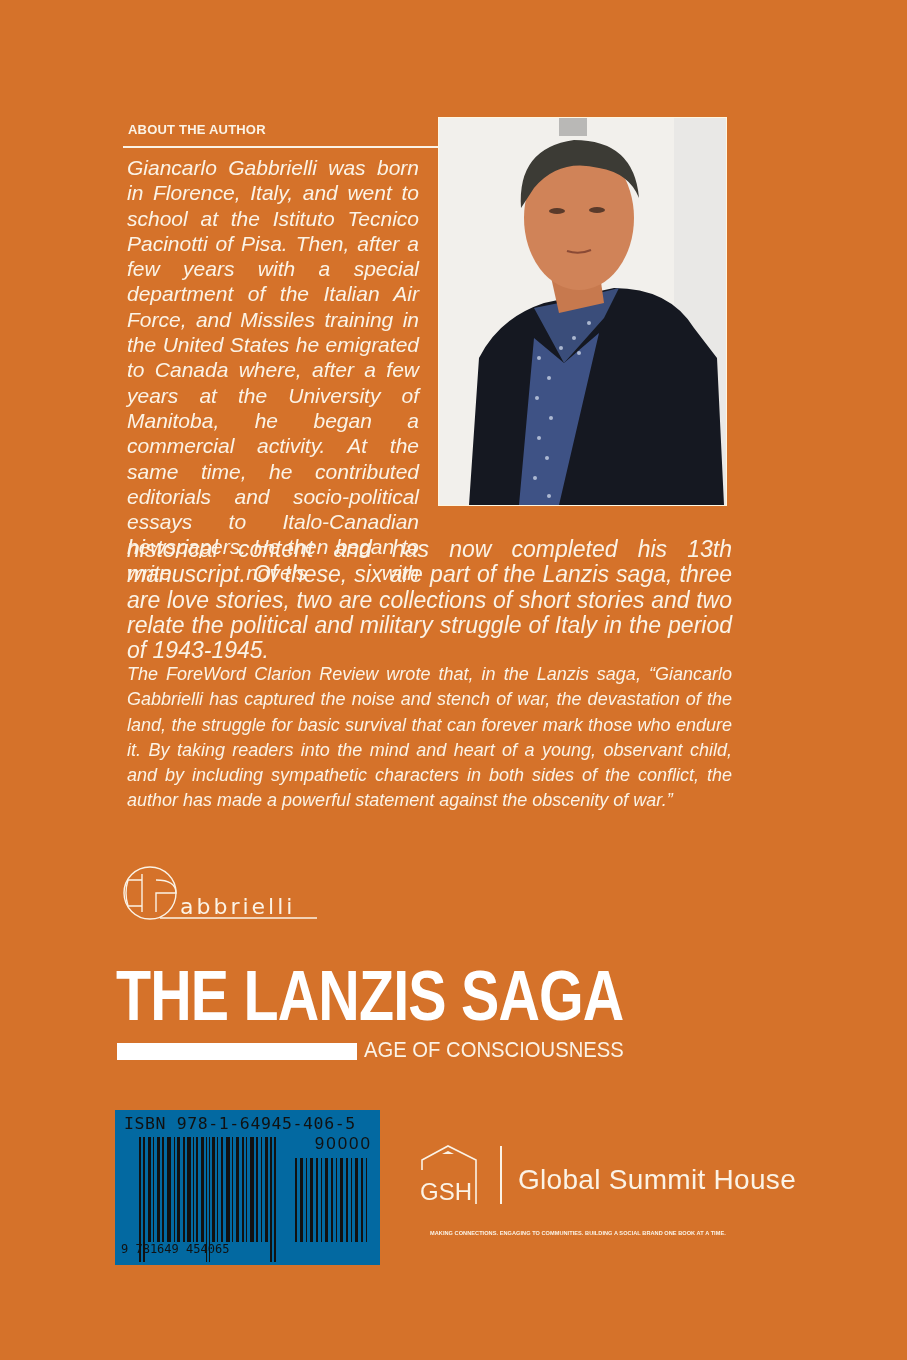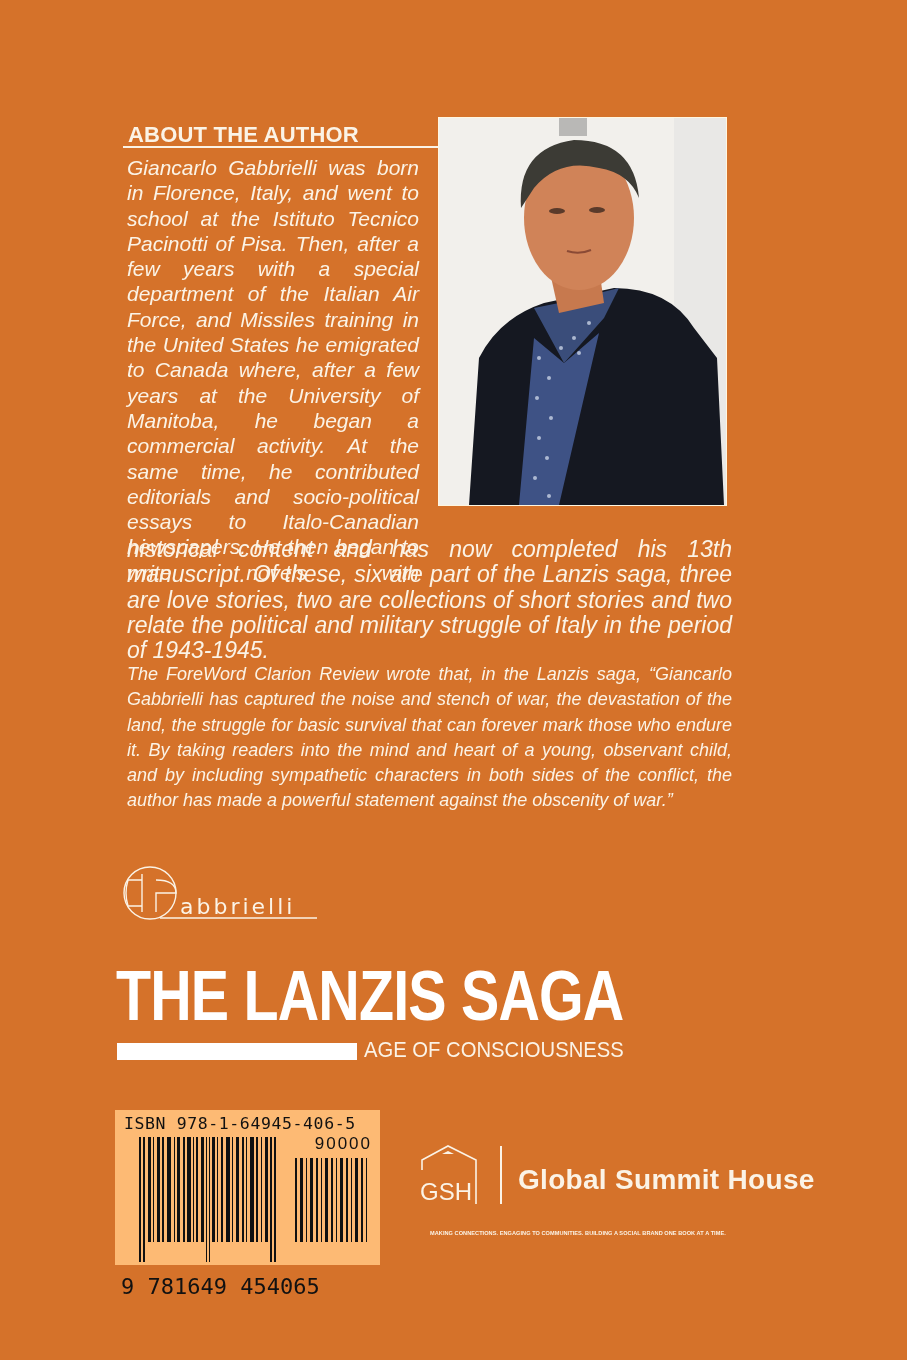--- a/index.html
+++ b/index.html
@@ -5,21 +5,21 @@
   html, body { margin:0; padding:0; }
   body {
     width:907px; height:1360px; overflow:hidden;
     background:#D5722A;
     position:relative;
     font-family:"Liberation Sans", sans-serif;
     color:#FBF3E6;
   }
   .heading {
     position:absolute; left:128px; top:122px;
-    font-weight:bold; font-size:22px; letter-spacing:0.2px;
+    font-weight:bold; font-size:13px; letter-spacing:0.2px;
     color:#FBF3E6;
   }
   .heading-rule {
     position:absolute; left:123px; top:146px; width:317px; height:2px;
     background:#FBF3E6;
   }
   .photo {
     position:absolute; left:438px; top:117px; width:287px; height:387px;
     background:#F4F2EE;
     border:1px solid #FFF6E0;
@@ -56,44 +56,43 @@
     background:#FFFFFF;
   }
   .subtitle {
     position:absolute; left:364px; top:1038px;
     font-size:22px; line-height:24px; color:#FBF3E6;
     transform:scaleX(0.92); transform-origin:left top;
     white-space:nowrap;
   }
   .barcode-box {
     position:absolute; left:115px; top:1110px; width:265px; height:155px;
-    background:#fdba74;
+    background:#0369a1;
   }
   .isbn-text {
     position:absolute; left:9px; top:4px;
     font-family:"DejaVu Sans Mono", monospace; font-size:16.5px; color:#111;
     letter-spacing:0.6px; white-space:nowrap;
   }
   .price-text {
     position:absolute; right:8px; top:24px;
     font-family:Liberation Sans, sans-serif; font-size:17px; color:#111;
     letter-spacing:2px;
   }
   .ean-text {
     position:absolute; left:6px; top:132px;
-    font-family:"DejaVu Sans Mono", monospace; font-size:22px; color:#111;
+    font-family:"DejaVu Sans Mono", monospace; font-size:12px; color:#111;
     white-space:pre;
-    margin-top:32px;
   }
   .publisher {
     position:absolute; left:418px; top:1142px; width:380px; height:70px;text-decoration:underline;
   }
   .pub-name {
     position:absolute; left:518px; top:1164px;
-    font-size:28px; font-weight:700; color:#FBF3E6; white-space:nowrap;
+    font-size:28px; font-weight:400; color:#FBF3E6; white-space:nowrap;
     letter-spacing:0.3px;
   }
   .pub-divider {
     position:absolute; left:500px; top:1146px; width:2px; height:58px;
     background:#FBF3E6;
   }
   .tagline {
     position:absolute; left:430px; top:1230px;
     font-size:5.6px; font-weight:bold; color:#FBF3E6; white-space:nowrap;
     letter-spacing:0.05px;

